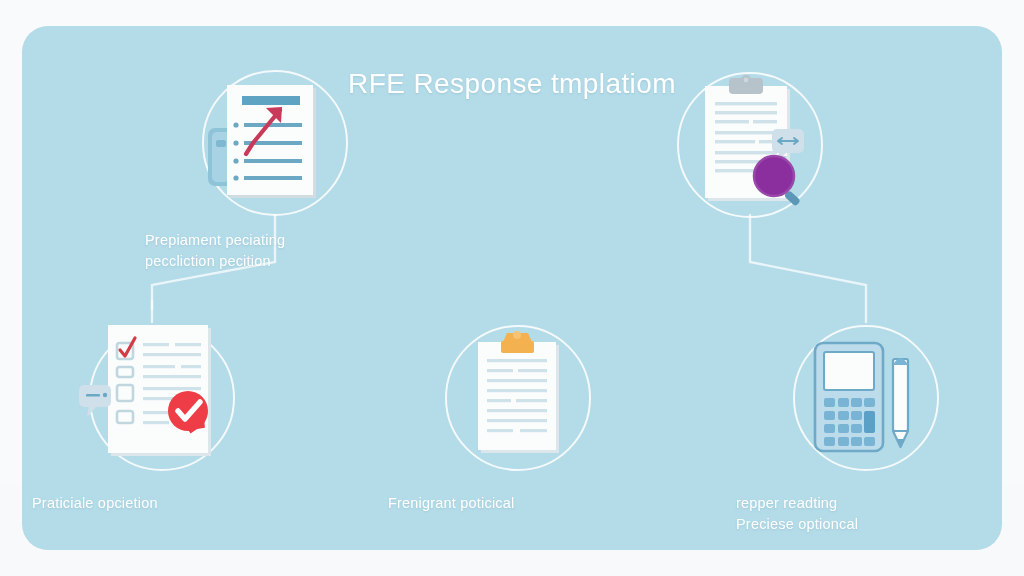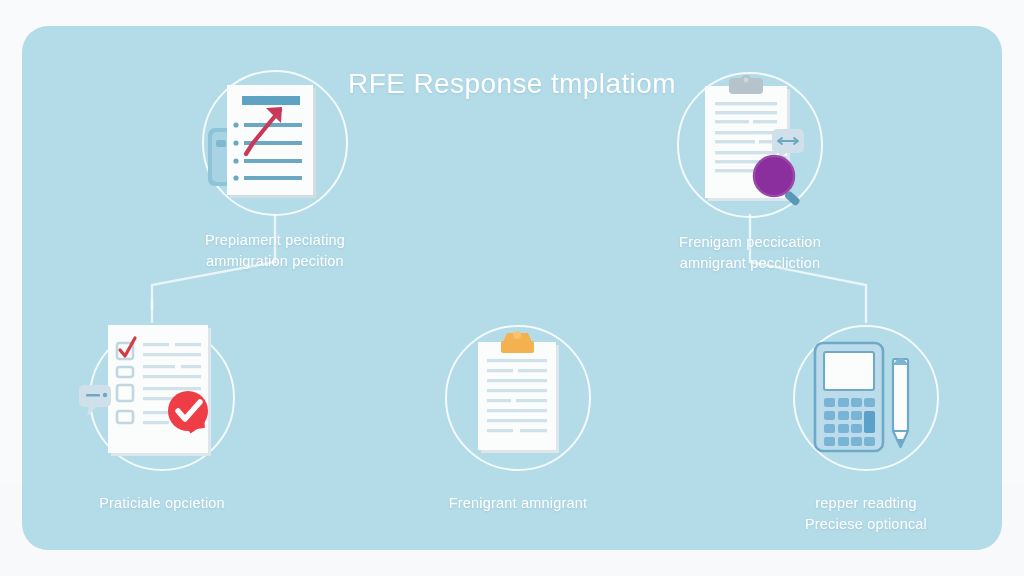--- a/index.html
+++ b/index.html
@@ -34,21 +34,21 @@
     text-align: center;
     color: #ffffff;
     font-size: 28px;
     letter-spacing: 0.4px;
     font-weight: 400;
     text-shadow: 0 1px 2px rgba(120,160,175,0.30);
   }
   .node {
     position: absolute;
     width: 260px;
-    text-align: center;
+    text-align: left;
   }
   .circle-wrap {
     position: relative;
     width: 146px;
     height: 146px;
     margin: 0 auto;
   }
   .ring {
     position: absolute;
     left: 0; top: 0;
@@ -113,21 +113,21 @@
         <circle cx="34" cy="91" r="2.6" fill="#6aa8c4"></circle>
         <rect x="42" y="89" width="58" height="4" fill="#6aa8c4"></rect>
         <circle cx="34" cy="108" r="2.6" fill="#6aa8c4"></circle>
         <rect x="42" y="106" width="58" height="4" fill="#6aa8c4"></rect>
         <path d="M 44 84 L 51 73 L 78 40" fill="none" stroke="#c8395a" stroke-width="4.2" stroke-linecap="round" stroke-linejoin="round"></path>
         <path d="M 64 38 L 80 37 L 79 53 Z" fill="#c8395a"></path>
       </svg>
     </div>
     <div class="caption">
       <div>Prepiament peciating</div>
-      <div>ammigration pecition</div>
+      <div>peccliction pecition</div>
     </div>
   </div>
 
   <div class="node" style="left:620px; top:72px;">
     <div class="circle-wrap">
       <div class="ring"></div>
       <svg class="art" viewBox="0 0 146 146">
         <rect x="31" y="17" width="82" height="112" fill="#dde6ea"></rect>
         <rect x="28" y="14" width="82" height="112" fill="#fbfcfc"></rect>
         <rect x="52" y="6" width="34" height="16" rx="4" fill="#b6c3cb"></rect>
@@ -146,24 +146,20 @@
         <rect x="95" y="57" width="32" height="24" rx="5" fill="#cfe0ea"></rect>
         <path d="M 102 80 L 100 90 L 110 80 Z" fill="#cfe0ea"></path>
         <path d="M 102 69 L 120 69" stroke="#6aa8c4" stroke-width="2.2" stroke-linecap="round"></path>
         <path d="M 105 66 L 101 69 L 105 72" fill="none" stroke="#6aa8c4" stroke-width="2" stroke-linecap="round" stroke-linejoin="round"></path>
         <path d="M 117 66 L 121 69 L 117 72" fill="none" stroke="#6aa8c4" stroke-width="2" stroke-linecap="round" stroke-linejoin="round"></path>
         <rect x="106" y="84" width="3.6" height="22" fill="#b9d4e2"></rect>
         <rect x="112" y="118" width="16" height="8" rx="3.5" transform="rotate(42 112 118)" fill="#5d97b8"></rect>
         <circle cx="97" cy="104" r="20" fill="#8b2f9e"></circle>
         <circle cx="97" cy="104" r="20" fill="none" stroke="#9a49ab" stroke-width="2.5"></circle>
       </svg>
-    </div>
-    <div class="caption">
-      <div>Frenigam peccication</div>
-      <div>amnigrant peccliction</div>
     </div>
   </div>
 
   <div class="node" style="left:32px; top:325px;">
     <div class="circle-wrap">
       <div class="ring"></div>
       <svg class="art" viewBox="0 0 146 146" style="left:-6px;">
         <rect x="28" y="3" width="100" height="128" fill="#dde6ea"></rect>
         <rect x="25" y="0" width="100" height="128" fill="#fbfcfc"></rect>
         <rect x="34" y="18" width="16" height="16" rx="2.5" fill="none" stroke="#c0d7e0" stroke-width="2.6"></rect>
@@ -211,21 +207,21 @@
         <rect x="42" y="64" width="60" height="3.2" fill="#cfe2e9"></rect>
         <rect x="42" y="74" width="24" height="3.2" fill="#cfe2e9"></rect>
         <rect x="71" y="74" width="31" height="3.2" fill="#cfe2e9"></rect>
         <rect x="42" y="84" width="60" height="3.2" fill="#cfe2e9"></rect>
         <rect x="42" y="94" width="60" height="3.2" fill="#cfe2e9"></rect>
         <rect x="42" y="104" width="26" height="3.2" fill="#cfe2e9"></rect>
         <rect x="75" y="104" width="27" height="3.2" fill="#cfe2e9"></rect>
       </svg>
     </div>
     <div class="caption" style="margin-top:22px;">
-      <div>Frenigrant amnigrant</div>
+      <div>Frenigrant poticical</div>
     </div>
   </div>
 
   <div class="node" style="left:736px; top:325px;">
     <div class="circle-wrap">
       <div class="ring"></div>
       <svg class="art" viewBox="0 0 146 146">
         <rect x="22" y="18" width="68" height="108" rx="8" fill="#bcdcec" stroke="#6fa9c8" stroke-width="2.6"></rect>
         <rect x="31" y="27" width="50" height="38" rx="2" fill="#fbfcfc" stroke="#6fa9c8" stroke-width="2"></rect>
         <rect x="31" y="73" width="11" height="9" rx="2" fill="#79b4d4"></rect>

